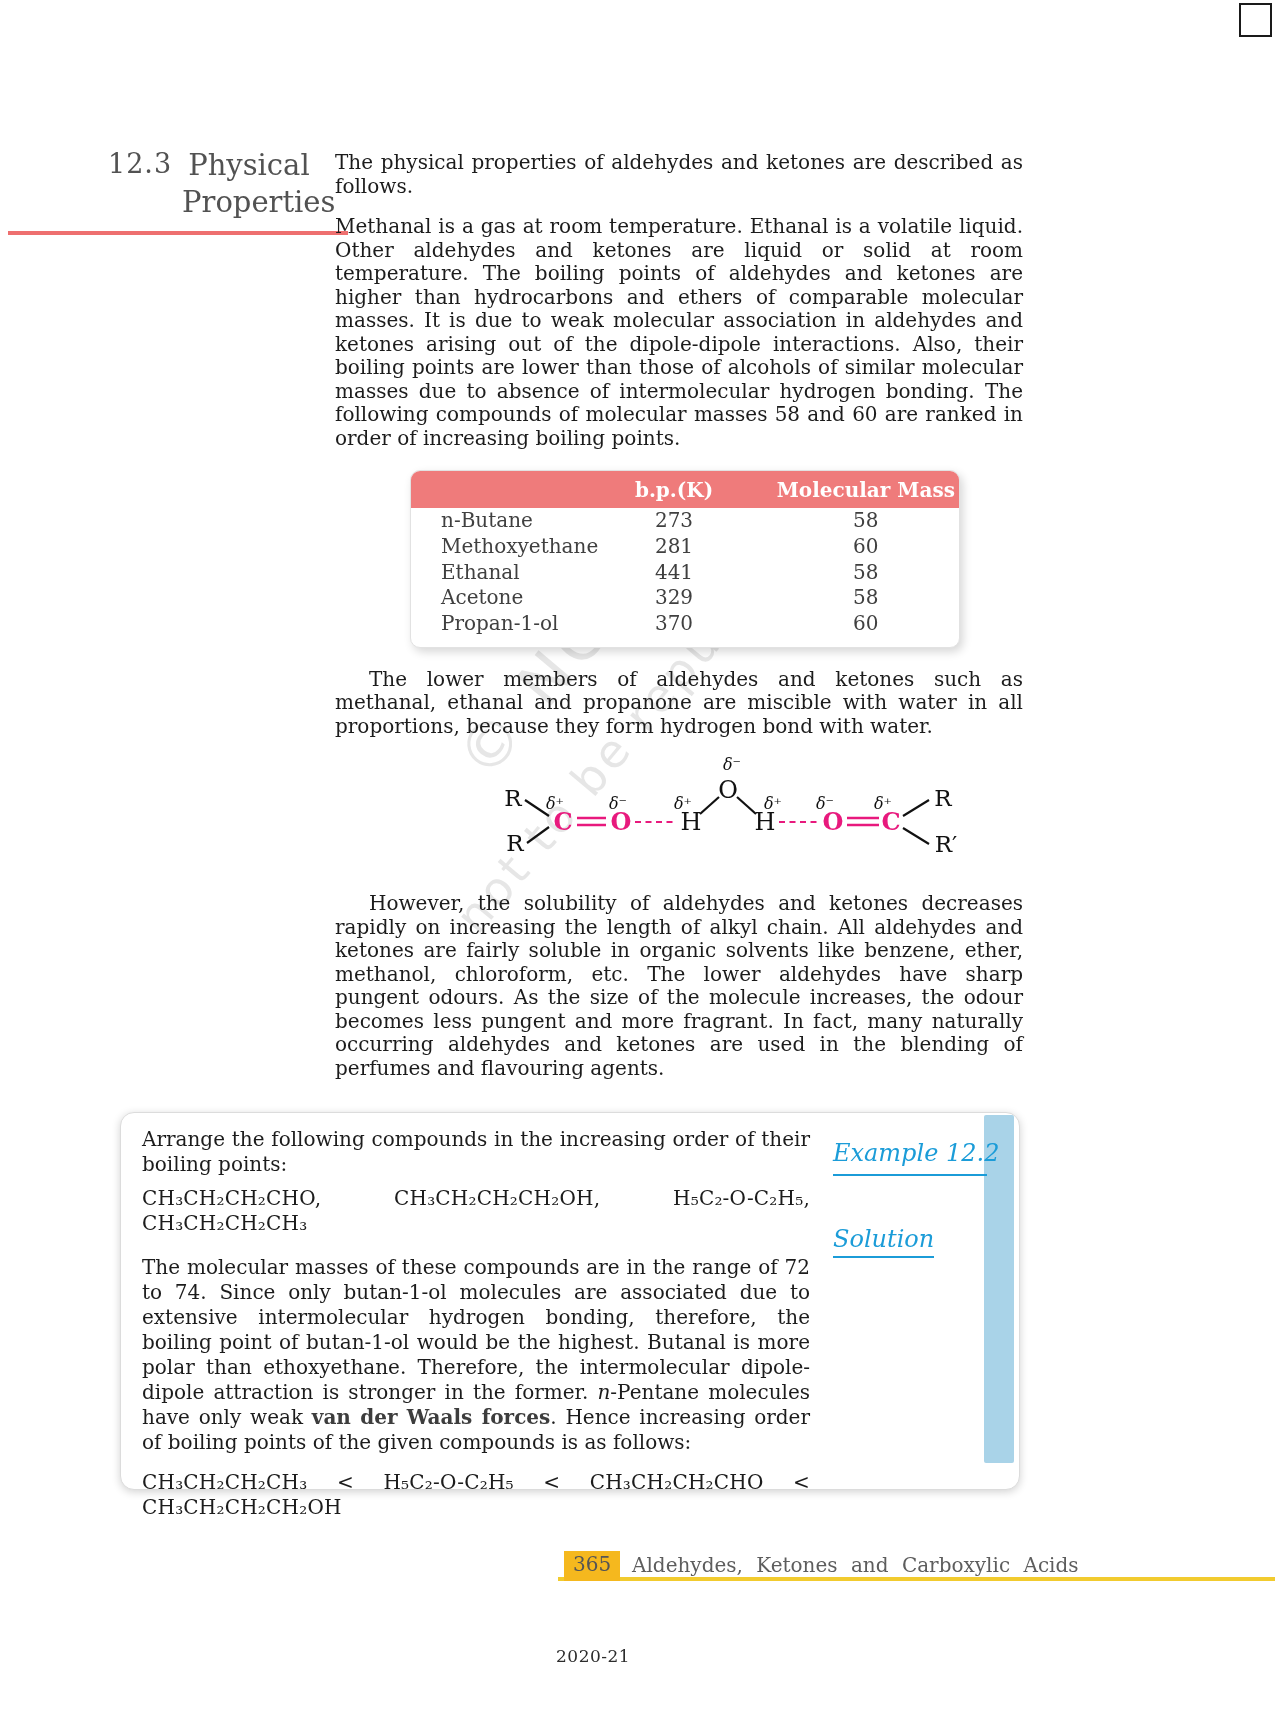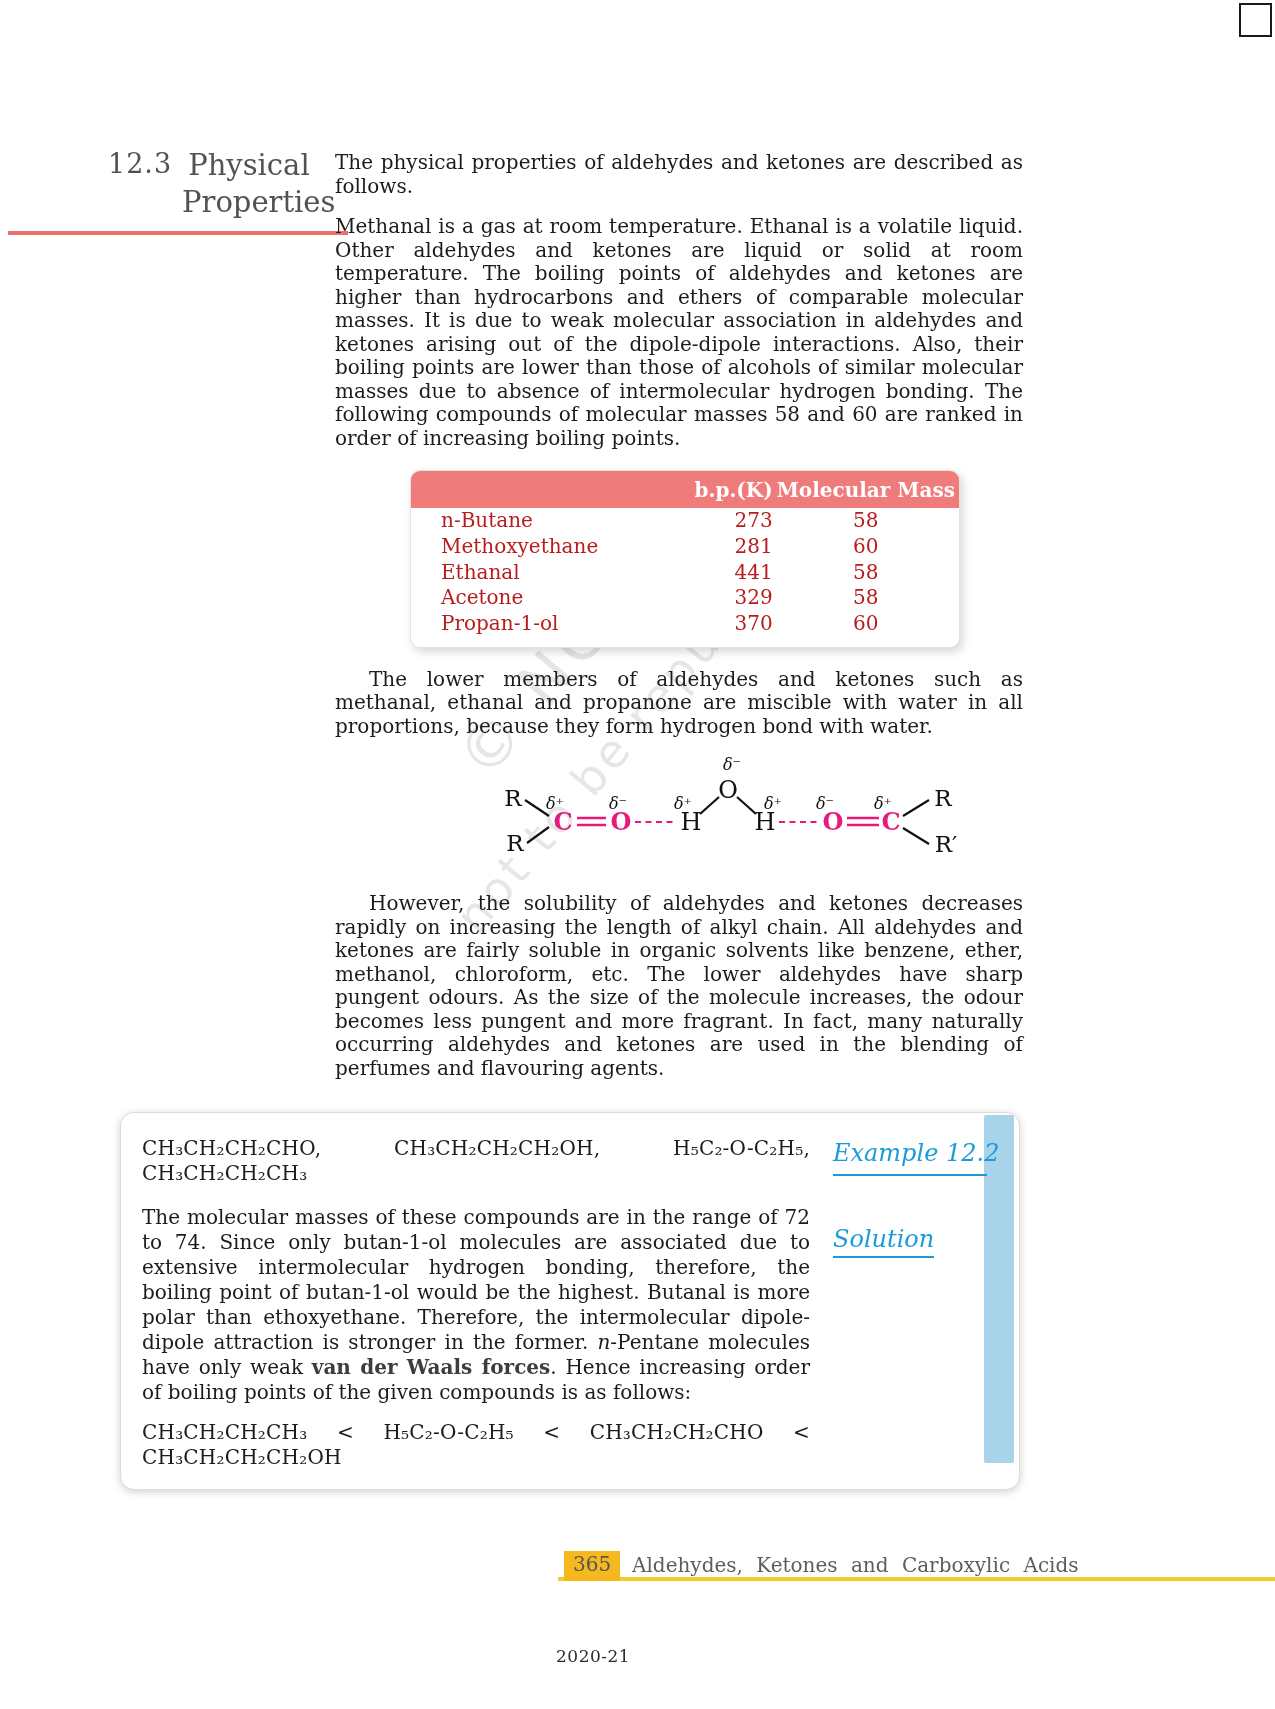--- a/index.html
+++ b/index.html
@@ -32,24 +32,24 @@
   p.indent { text-indent:34px; }
   .mt17 { margin-top:17px; }
   .mt20 { margin-top:20px; }
   .mt16 { margin-top:16px; }
   
   .bp-card { margin:20px 0 0 75px; width:550px; background:#fff;
     border:1px solid #e2e2e2; border-radius:10px; overflow:hidden;
     box-shadow:3px 4px 10px rgba(0,0,0,0.16); padding-bottom:10px; }
   .bp-head { display:flex; align-items:center; height:37px; background:#ef7b7b;
     color:#ffffff; font-weight:bold; font-size:20px; }
-  .bp-row { display:flex; font-size:20px; line-height:25.8px; color:#b91c1c; }
+  .bp-row { display:flex; font-size:20px; line-height:25.8px; color:#404040; }
   .bp-row:first-of-type { margin-top:9px; }
   .c1 { width:30%; padding-left:30px; }
-  .c2 { width:36%; text-align:right; }
+  .c2 { width:36%; text-align:center; }
   .c3 { width:34%; text-align:center; }
   
   .hbond-diagram { margin:16px 0 0 108px; width:515px; height:118px; }
   .bond  { stroke:#111; stroke-width:2.2; fill:none; }
   .pbond { stroke:#e8197d; stroke-width:2.5; fill:none; }
   .pdash { stroke:#e8197d; stroke-width:2.2; fill:none; stroke-dasharray:6 4.5; }
   text.atom-p { fill:#e8197d; font-weight:bold; font-size:24px; font-family:"DejaVu Serif",serif; text-anchor:middle; }
   text.atom-k { fill:#111; font-size:24px; font-family:"DejaVu Serif",serif; text-anchor:middle; }
   text.rlab   { fill:#111; font-size:23px; font-family:"DejaVu Serif",serif; text-anchor:middle; }
   text.delta  { fill:#111; font-size:16px; font-style:italic; font-family:"DejaVu Serif",serif; text-anchor:middle; }
@@ -180,20 +180,21 @@
     </svg>
 
     <p class="body indent mt16">However, the solubility of aldehydes and ketones decreases rapidly on increasing the length of alkyl chain. All aldehydes and ketones are fairly soluble in organic solvents like benzene, ether, methanol, chloroform, etc. The lower aldehydes have sharp pungent odours. As the size of the molecule increases, the odour becomes less pungent and more fragrant. In fact, many naturally occurring aldehydes and ketones are used in the blending of perfumes and flavouring agents.</p>
   </div>
 
   <div class="example-box">
     <div class="blue-bar"></div>
     <div class="example-label">Example 12.2</div>
     <div class="solution-label">Solution</div>
     <div class="ex-text">
+      <p>Arrange the following compounds in the increasing order of their boiling points:</p>
       <p class="formula ex-compounds">CH₃CH₂CH₂CHO, CH₃CH₂CH₂CH₂OH, H₅C₂-O-C₂H₅, CH₃CH₂CH₂CH₃</p>
       <p class="ex-solution"><span>The molecular masses of these compounds are in the range of 72 to 74. Since only butan-1-ol molecules are associated due to extensive intermolecular hydrogen bonding, therefore, the boiling point of butan-1-ol would be the highest. Butanal is more polar than ethoxyethane. Therefore, the intermolecular dipole-dipole attraction is stronger in the former. </span><span class="ital">n</span><span>-Pentane molecules have only weak </span><span class="bold-gray">van der Waals forces</span><span>. Hence increasing order of boiling points of the given compounds is as follows:</span></p>
       <p class="formula ex-answer">CH₃CH₂CH₂CH₃ &lt; H₅C₂-O-C₂H₅ &lt; CH₃CH₂CH₂CHO &lt; CH₃CH₂CH₂CH₂OH</p>
     </div>
   </div>
 
   <div class="footer-line"></div>
   <div class="footer-page">365</div>
   <div class="footer-title">Aldehydes, Ketones and Carboxylic Acids</div>
   <div class="footer-year">2020-21</div>

